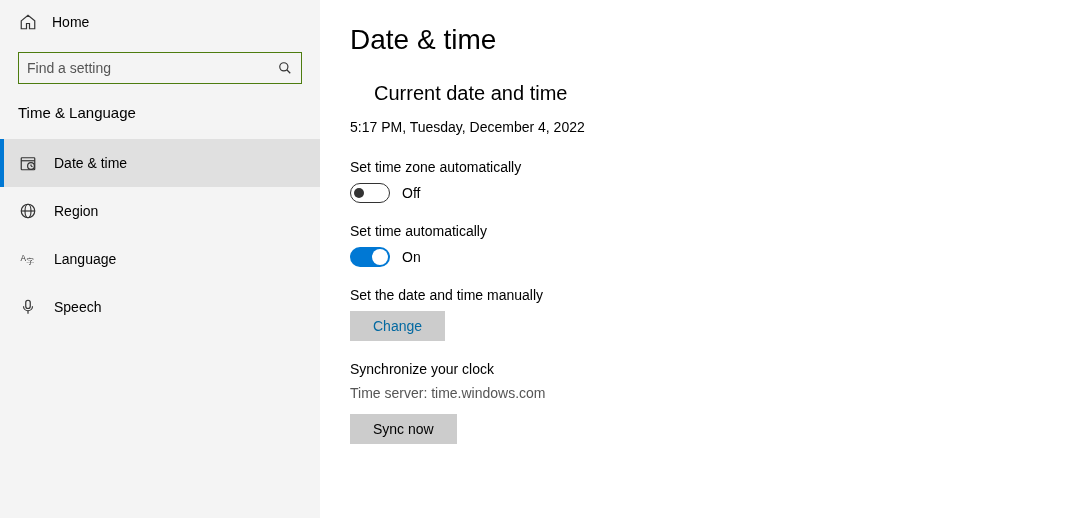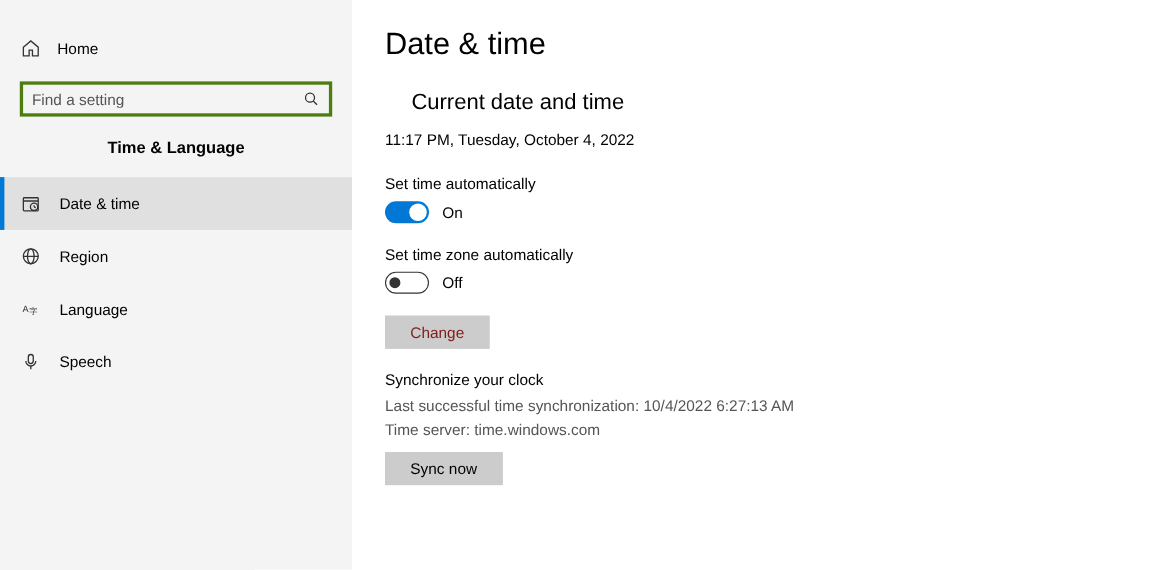--- a/index.html
+++ b/index.html
@@ -9,59 +9,58 @@
       color: #000;
       background: #fff;
       display: flex;
       width: 1069px;
       height: 518px;
       overflow: hidden;
     }
     .sidebar {
       width: 320px;
       background: #f4f4f4;
-      padding-top: 26px;
+      padding-top: 4px;
       display: flex;
       flex-direction: column;
     }
     .home-row {
       display: flex;
       align-items: center;
       padding: 8px 18px;
       margin-bottom: 12px;
       cursor: pointer;
     }
     .home-row .icon { width: 20px; height: 20px; margin-right: 14px; display: flex; align-items: center; justify-content: center; }
     .home-row span.label { font-size: 14px; }
     .search-wrap { padding: 0 18px 14px 18px; }
     .search-box {
       position: relative;
-      border: 3px solid #4d7c0f;
+      border: 1px solid #4d7c0f;
       background: #f4f4f4;
       height: 32px;
       display: flex;
       align-items: center;
       padding: 0 8px;
     }
     .search-box input {
       border: none;
       background: transparent;
       outline: none;
       width: calc(100% - 24px);
       font-size: 14px;
       font-family: inherit;
       color: #555;
     }
     .search-box input::placeholder { color: #555; }
     .search-icon { position: absolute; right: 8px; width: 16px; height: 16px; display:flex; align-items:center; justify-content:center; color:#333; }
     .category-title {
       padding: 6px 18px 18px 18px;
-      font-weight: 700;
+      font-weight: 400;
       font-size: 15px;
-      text-align: center;
     }
     .nav-list { display: flex; flex-direction: column; }
     .nav-item {
       display: flex;
       align-items: center;
       padding: 12px 18px;
       cursor: pointer;
       position: relative;
       height: 48px;
     }
@@ -101,21 +100,21 @@
     .toggle-state { font-size: 14px; }
     .btn {
       display: inline-block;
       border: 1px solid #ccc;
       background: #ccc;
       padding: 6px 22px;
       font-size: 14px;
       cursor: pointer;
       font-family: inherit;
     }
-    .btn.disabled { color: #7f1d1d; cursor: default; }
+    .btn.disabled { color: #0369a1; cursor: default; }
     .sub-text { font-size: 14px; color: #555; line-height: 1.5; margin-bottom: 10px; }
     svg { display: block; }
   </style>
 </head>
 <body>
 
 <div class="sidebar">
   <div class="home-row">
     <span class="icon">
       <svg width="18" height="18" viewBox="0 0 24 24" fill="none" stroke="#333" stroke-width="1.6">
@@ -181,47 +180,47 @@
       </span>
       <span class="label">Speech</span>
     </div>
   </div>
 </div>
 
 <div class="main">
   <h1 class="page-title">Date &amp; time</h1>
 
   <h2 class="section-title">Current date and time</h2>
-  <div class="current-dt">11:17 PM, Tuesday, October 4, 2022</div>
+  <div class="current-dt">5:17 PM, Tuesday, December 4, 2022</div>
+
+  <div class="setting-block">
+    <div class="setting-label">Set time zone automatically</div>
+    <div class="toggle-row">
+      <div class="toggle off">
+          <div class="knob"></div>
+        </div>
+      <span class="toggle-state">Off</span>
+    </div>
+  </div>
 
   <div class="setting-block">
     <div class="setting-label">Set time automatically</div>
     <div class="toggle-row">
       <div class="toggle on">
           <div class="knob"></div>
         </div>
       <span class="toggle-state">On</span>
     </div>
   </div>
 
   <div class="setting-block">
-    <div class="setting-label">Set time zone automatically</div>
-    <div class="toggle-row">
-      <div class="toggle off">
-          <div class="knob"></div>
-        </div>
-      <span class="toggle-state">Off</span>
-    </div>
-  </div>
-
-  <div class="setting-block">
+    <div class="setting-label">Set the date and time manually</div>
     <button class="btn disabled">Change</button>
   </div>
 
   <div class="setting-block" style="">
     <div class="setting-label" style="margin-bottom:6px;">Synchronize your clock</div>
     <div class="sub-text">
-      <div>Last successful time synchronization: 10/4/2022 6:27:13 AM</div>
       <div>Time server: time.windows.com</div>
     </div>
     <button class="btn">Sync now</button>
   </div>
 </div>
 
 </body></html>

